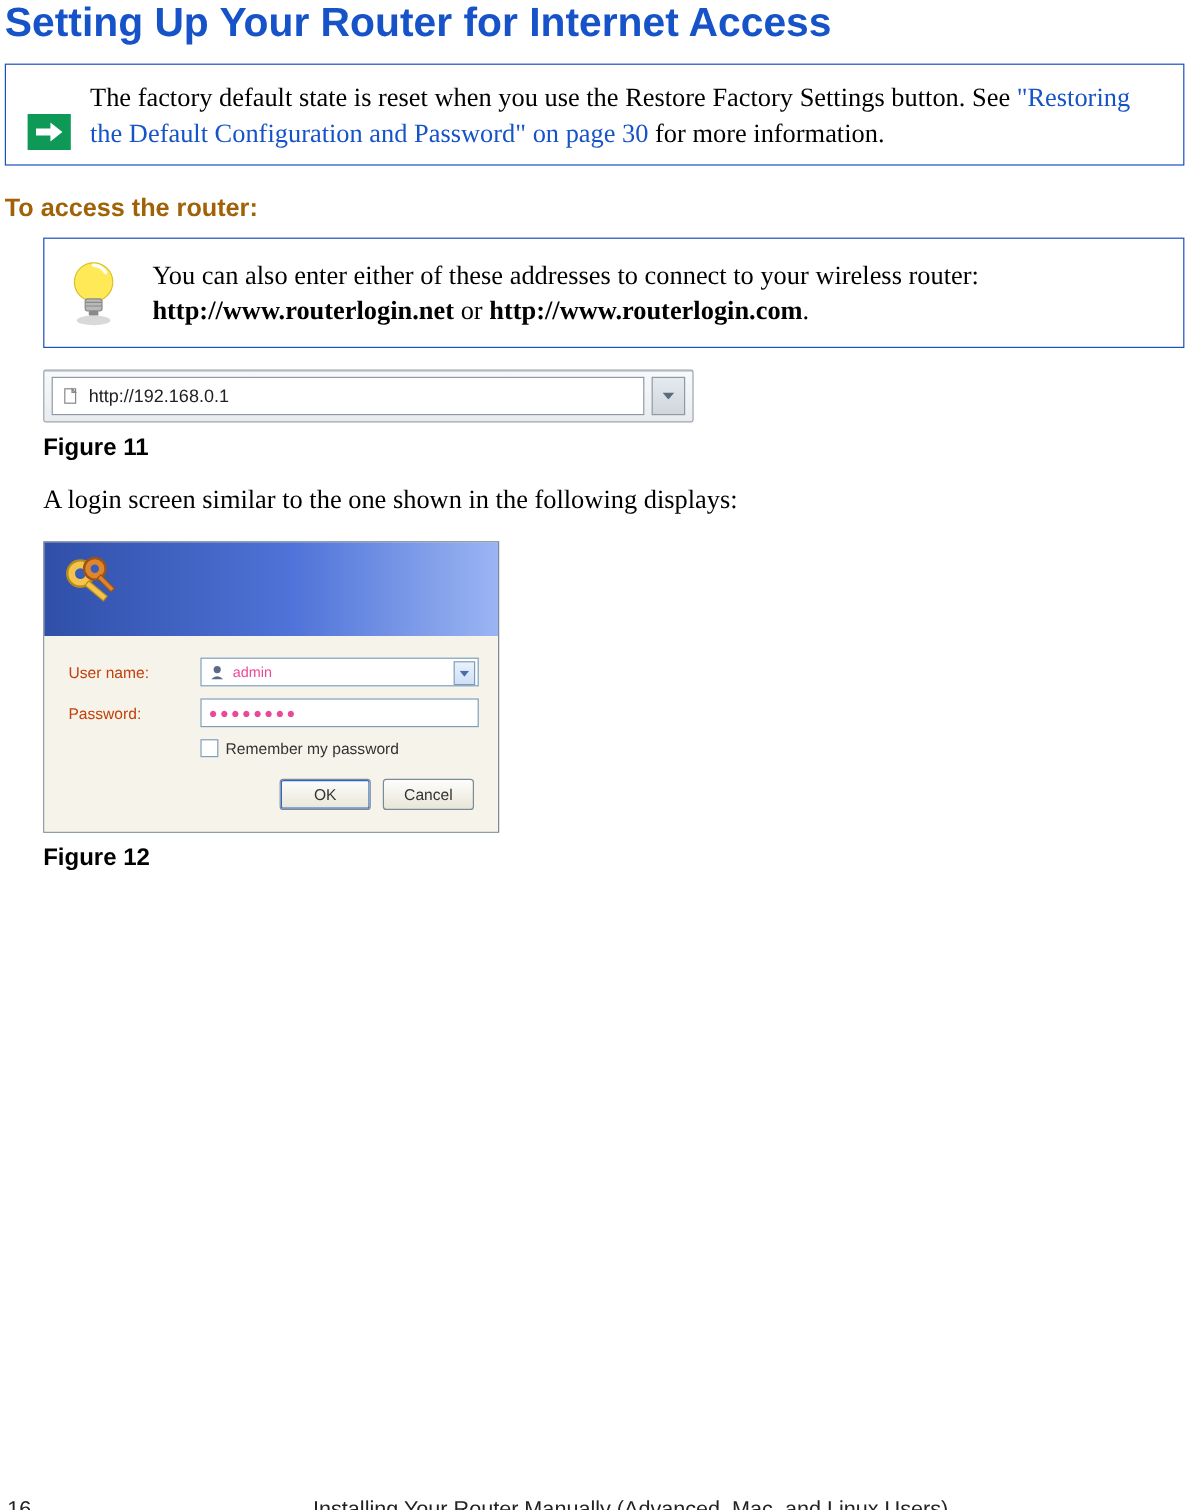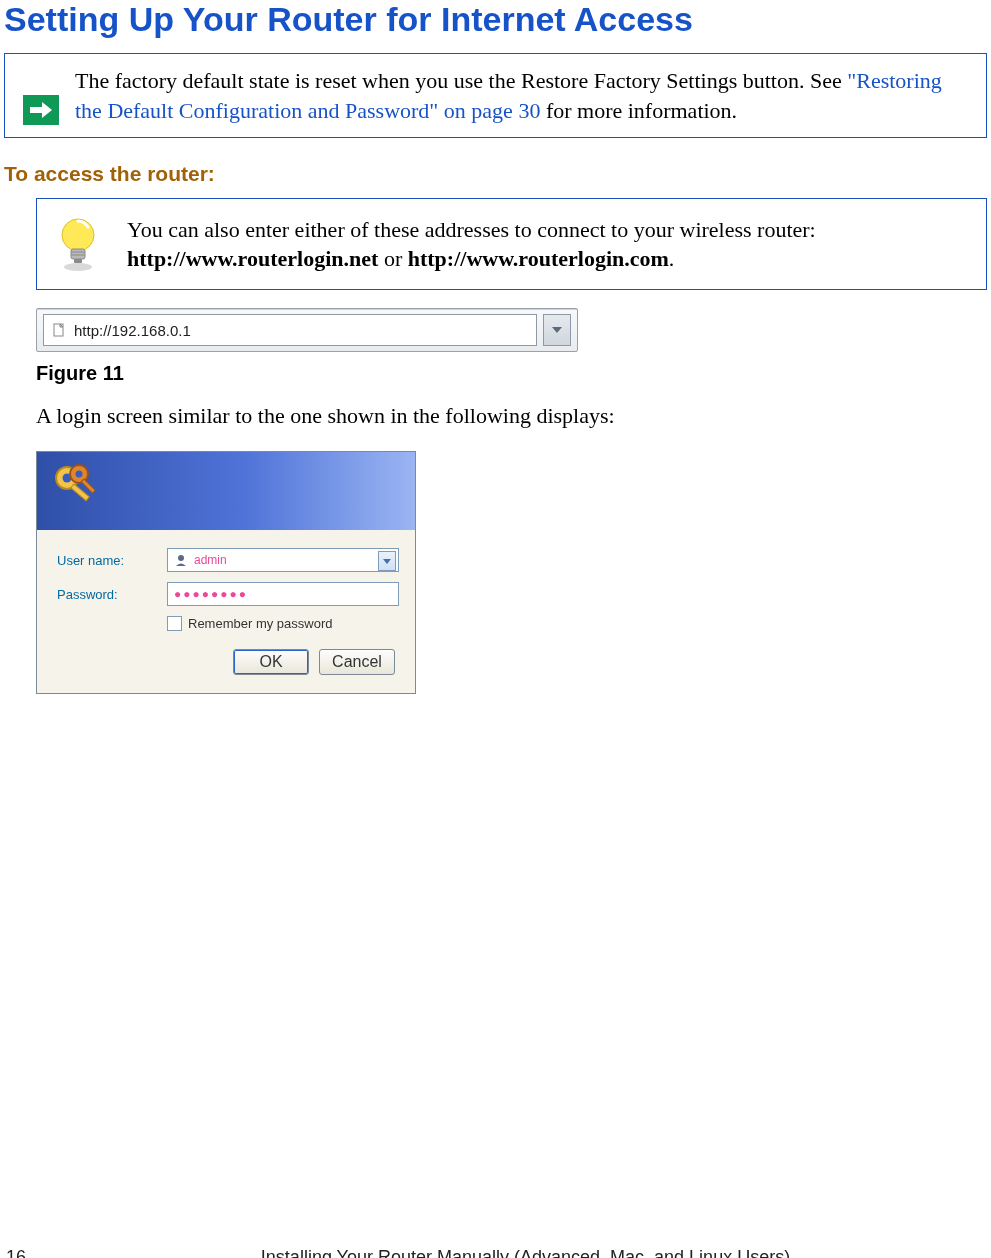--- a/index.html
+++ b/index.html
@@ -140,21 +140,21 @@
       position:relative;
     }
     .banner-icon {
       position:absolute; left:14px; top:10px;
     }
     .login-body {
       padding: 18px 16px 18px 20px;
       background:#f6f4ea;
     }
     .login-row { display:flex; align-items:center; margin-bottom:10px; }
-    .login-label { width:110px; color:#0369a1; }
+    .login-label { width:110px; color:#c2410c; }
     .win-input {
       flex:1;
       height:22px;
       border:1px solid #7f9db9;
       background:white;
       display:flex;
       align-items:center;
       padding:0 6px;
       gap:6px;
       font-size:12px;
@@ -171,21 +171,21 @@
     .checkbox-row { margin-left:110px; display:flex; align-items:center; gap:6px; margin-bottom:18px;}
     .checkbox {
       width:13px;height:13px;border:1px solid #7f9db9;background:white;
     }
     .button-row { display:flex; justify-content:flex-end; gap:10px; padding-right:4px;}
     .win-btn {
       min-width:74px; height:24px;
       border:1px solid #7a8a99;
       background:linear-gradient(#fdfdfc,#e9e6d8);
       border-radius:3px;
-      font-size:16px;
+      font-size:13px;
       display:flex;align-items:center;justify-content:center;
     }
     .ok-btn { box-shadow: 0 0 0 1px #2a66c9 inset; }
     .footer {
       position:absolute;
       bottom:10px;
       left:0; right:0;
       display:flex;
       font-family: Arial, Helvetica, sans-serif;
       font-size: 18px;
@@ -294,19 +294,20 @@
           <div class="checkbox"></div>
           <span>Remember my password</span>
         </div>
         <div class="button-row">
           <div class="win-btn ok-btn">OK</div>
           <div class="win-btn">Cancel</div>
         </div>
       </div>
     </div>
   </div>
+  <div class="figure-caption">Figure 12</div>
 
   <div class="footer">
     <div class="pn">16</div>
     <div class="ft">Installing Your Router Manually (Advanced, Mac, and Linux Users)</div>
   </div>
 
 </div>
 
 </body></html>

